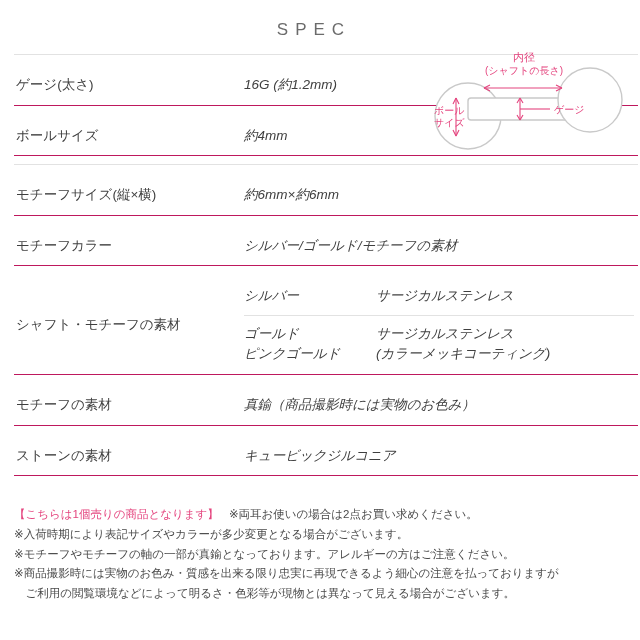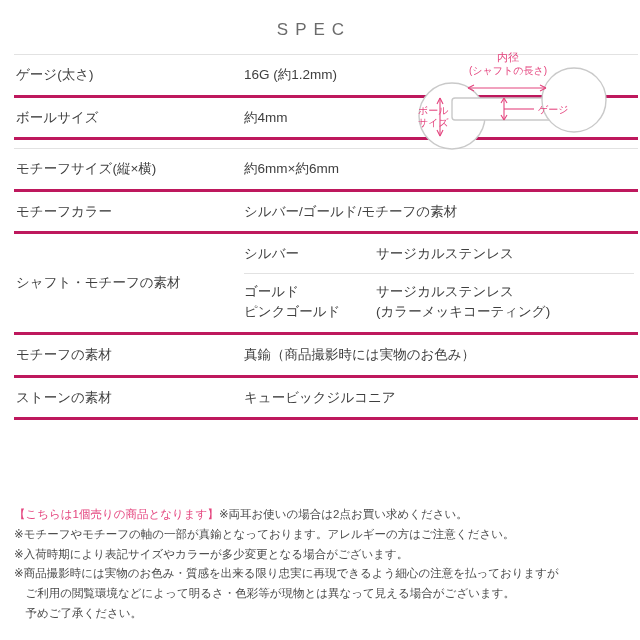--- a/index.html
+++ b/index.html
@@ -27,59 +27,59 @@
   }
   table.spec{
     width:612px;
     border-collapse:collapse;
     table-layout:fixed;
   }
   table.spec td{
     vertical-align:middle;
     font-size:13.5px;
     color:#3f3f3f;
-    padding:10px 4px 10px 2px;
-    border-bottom:3px solid #be185d;
+    padding:20px 4px 10px 2px;
+    border-bottom:1px solid #be185d;
     line-height:1.45;
   }
   td.label{width:222px;}
-  td.value{width:390px;padding-left:10px;}
+  td.value{width:390px;padding-left:10px;font-style:italic;}
   tr.gap td{
     border-bottom:none;
     height:8px;
     padding:0;
   }
   tr.firstrow td{border-top:1px solid #e2e2e2;}
   .two-col{
     display:flex;
   }
   .two-col .c1{width:132px;flex:none;}
   .two-col .c2{flex:1;}
   .stack-line{line-height:1.5;}
 
   
   .diagram{
     position:absolute;
-    left:396px;
+    left:412px;
     top:48px;
     width:228px;
     height:120px;
   }
   .notes{
     position:absolute;
     left:14px;
     top:505px;
     width:614px;
     font-size:11.5px;
     line-height:1.72;
     color:#4a4a4a;
   }
   .notes .pink{color:#e4447e;}
   .notes .row{white-space:nowrap;}
-  .notes .row .second{}
+  .notes .row .second{margin-left:10px;}
 </style>
 </head>
 <body>
 
 <div class="page">
 
   <div class="title">SPEC</div>
 
   <div class="diagram">
     <svg width="228" height="120" viewBox="0 0 228 120" xmlns="http://www.w3.org/2000/svg">
@@ -163,20 +163,19 @@
         <td class="label">ストーンの素材</td>
         <td class="value">キュービックジルコニア</td>
       </tr>
     </tbody>
   </table>
 
   <div class="notes">
     <div class="row">
       <span class="pink">【こちらは1個売りの商品となります】</span><span class="second">※両耳お使いの場合は2点お買い求めください。</span>
     </div>
+    <div>※入荷時期により表記サイズやカラーが多少変更となる場合がございます。</div>
     <div>※モチーフやモチーフの軸の一部が真鍮となっております。アレルギーの方はご注意ください。</div>
-    <div>※入荷時期により表記サイズやカラーが多少変更となる場合がございます。</div>
     <div>※商品撮影時には実物のお色み・質感を出来る限り忠実に再現できるよう細心の注意を払っておりますが</div>
     <div>　ご利用の閲覧環境などによって明るさ・色彩等が現物とは異なって見える場合がございます。</div>
-    <div>　予めご了承ください。</div>
   </div>
 
 </div>
 
 </body></html>

